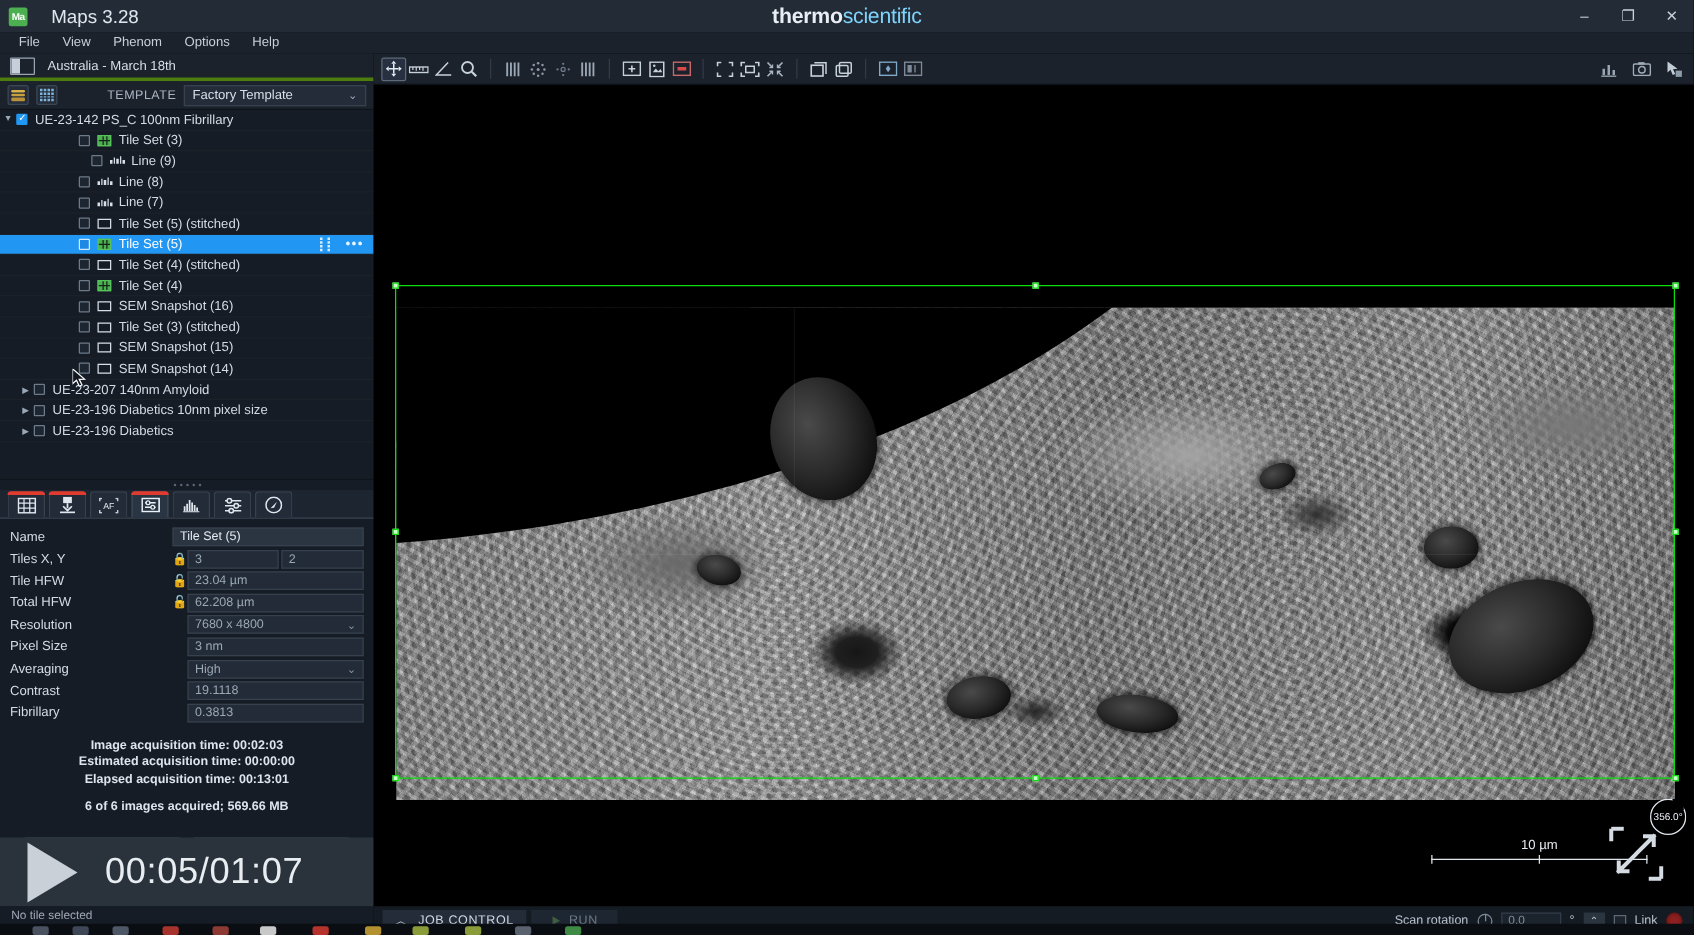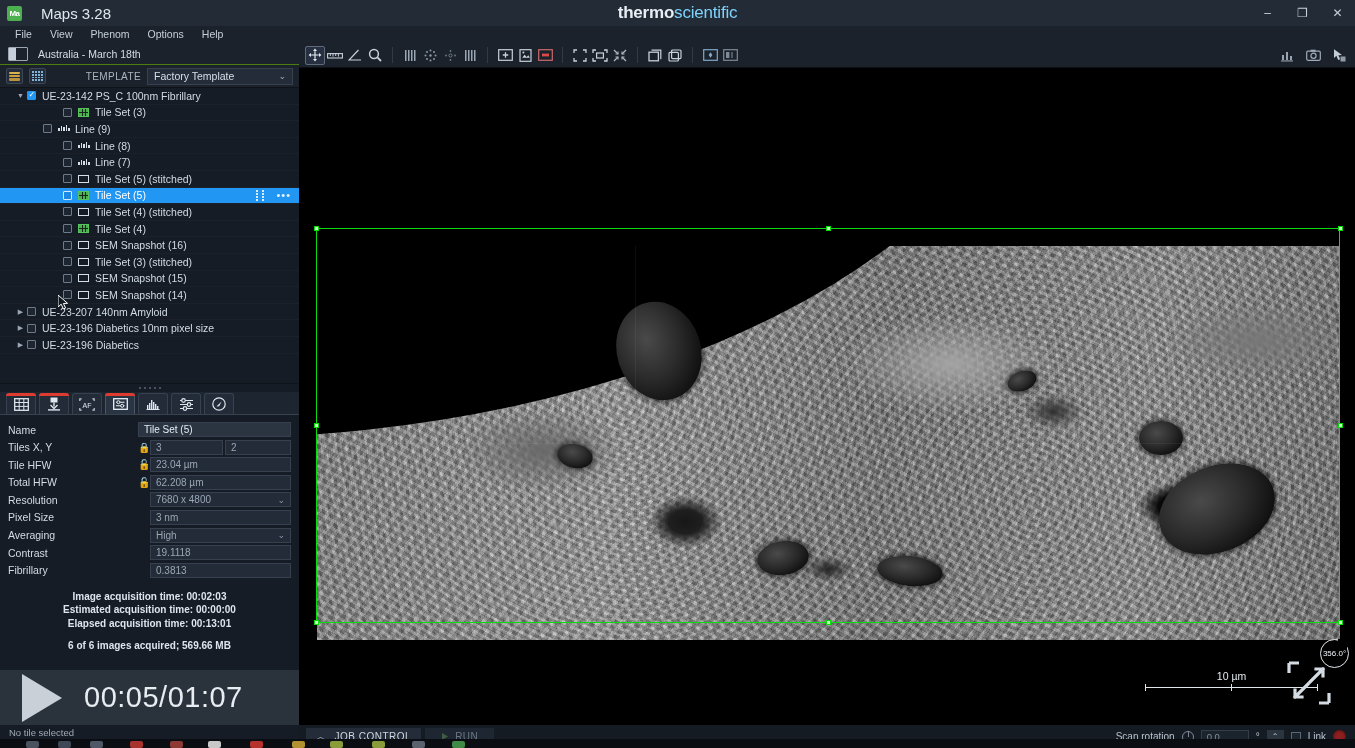--- a/index.html
+++ b/index.html
@@ -43,21 +43,21 @@
   }
   .menu-item { padding:0 9px; font-size:10.5px; color:#c6cfd9; line-height:17px; }
 
   
   .leftpanel {
     position:absolute; left:0; top:43px; width:299px; height:705px;
     background:#161c25;
   }
   .session-bar {
     height:22px; background:#1b222c; display:flex; align-items:center;
-    border-bottom:1px solid #4d7c0f;
+    border-bottom:3px solid #4d7c0f;
   }
   .panel-toggle {
     width:20px; height:14px; margin-left:8px; border:1px solid #9aa6b4;
     display:flex; border-radius:1px; overflow:hidden;
   }
   .panel-toggle i { display:block; width:7px; background:#c7d0da; }
   .session-name { margin-left:10px; font-size:10.5px; color:#d5dde6; }
 
   .template-bar {
     height:23px; background:#1b222c; display:flex; align-items:center;
@@ -380,34 +380,34 @@
       </div>
       <div class="tpl-label">TEMPLATE</div>
       <div class="tpl-select">
         <span>Factory Template</span>
         <span class="chev">⌄</span>
       </div>
     </div>
 
     <div class="tree">
 
-      <div class="row" style="padding-left:14px">
+      <div class="row" style="">
         <span class="arrow">▼</span>
         <span class="cb on"></span>
         <span class="lbl">UE-23-142 PS_C 100nm Fibrillary</span>
       </div>
 
       <div class="row" style="padding-left:63px">
         <span class="cb"></span>
         <span class="ico tile"></span>
         <span class="lbl">Tile Set (3)</span>
       </div>
 
 
-      <div class="row" style="padding-left:43px">
+      <div class="row" style="padding-left:73px">
         <span class="cb"></span>
         <span class="ico line">
             <i></i>
             <i></i>
             <i></i>
             <i></i>
             <i></i>
           </span>
         <span class="lbl">Line (9)</span>
       </div>

